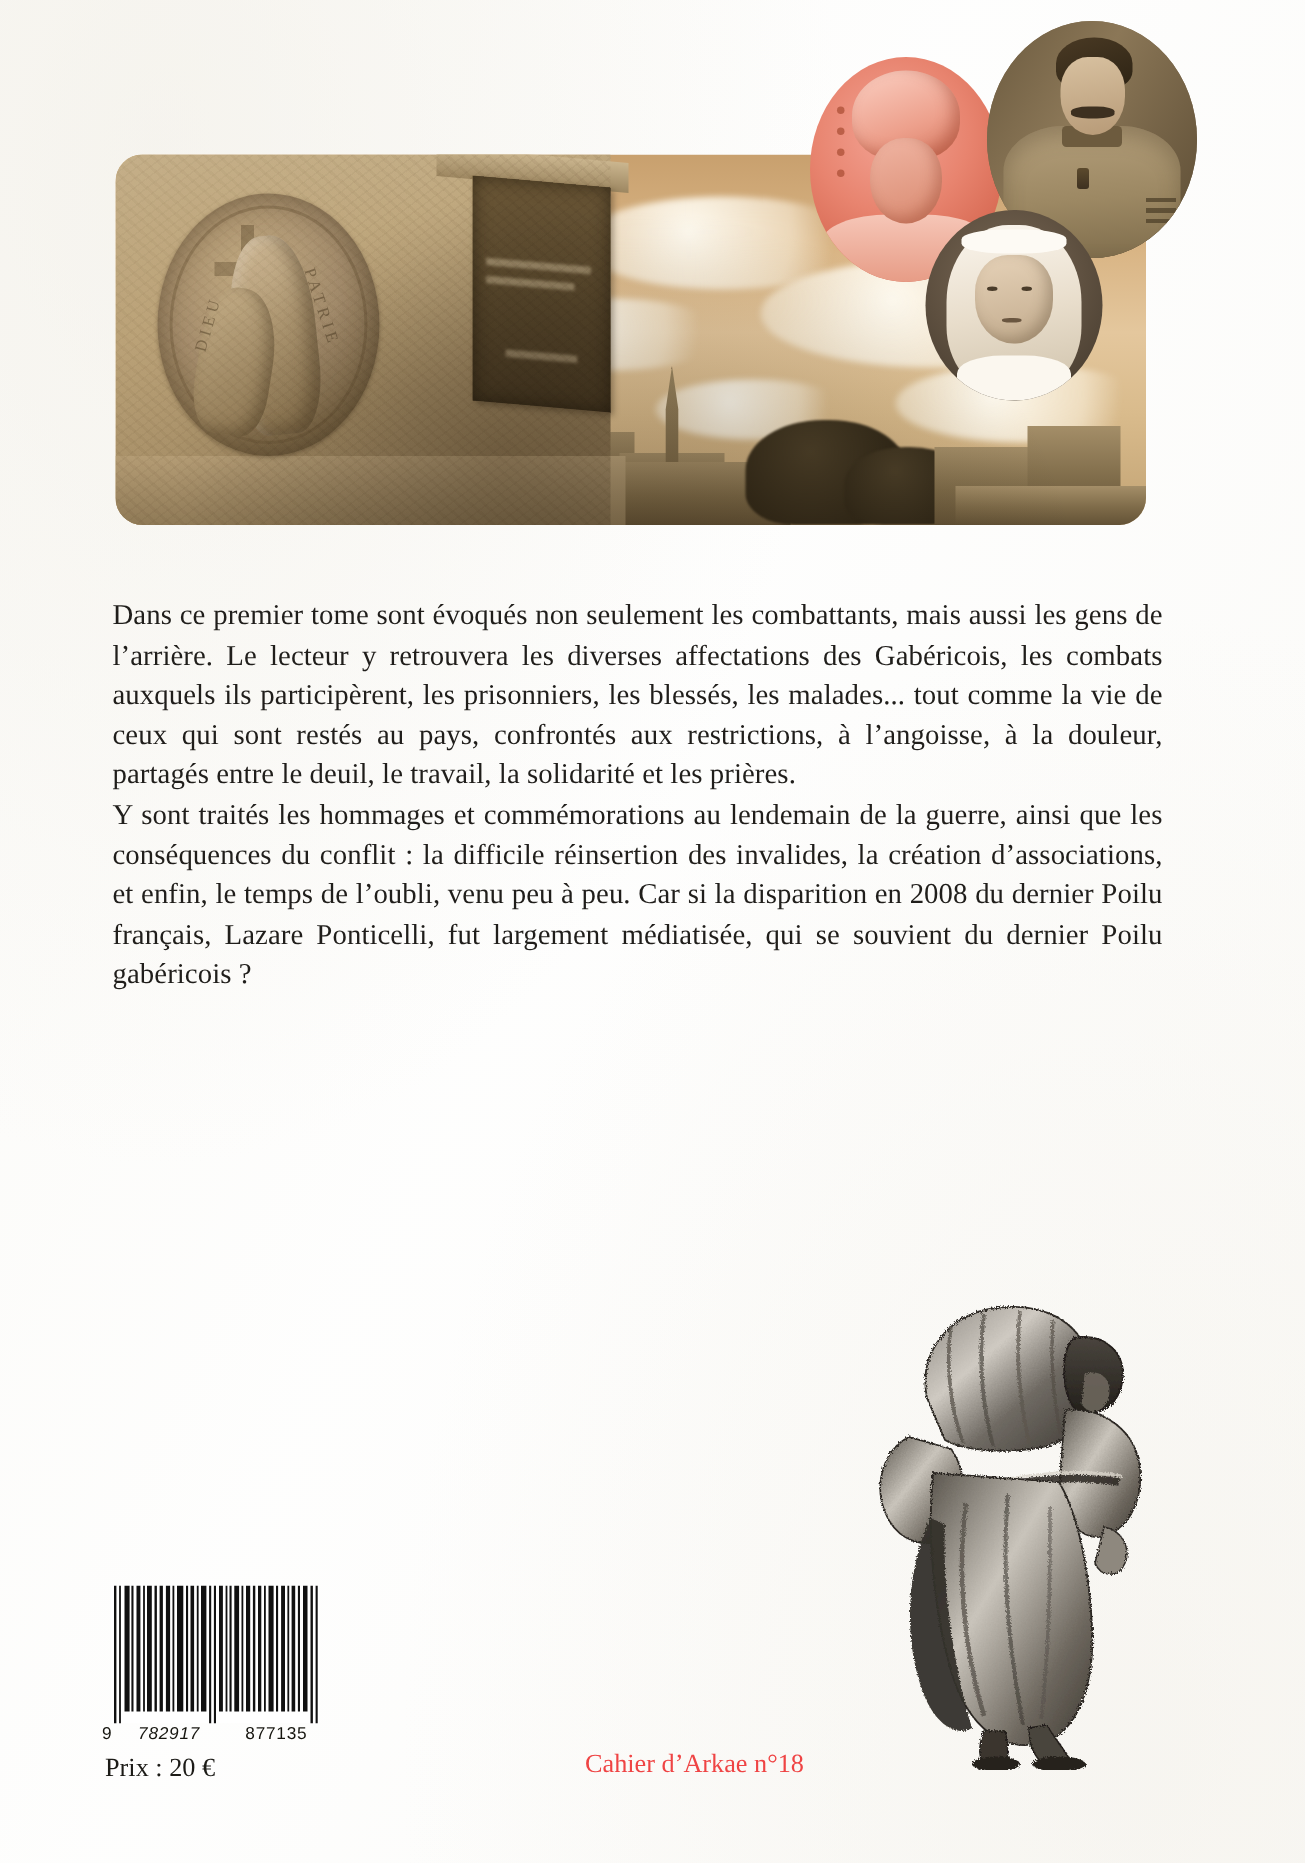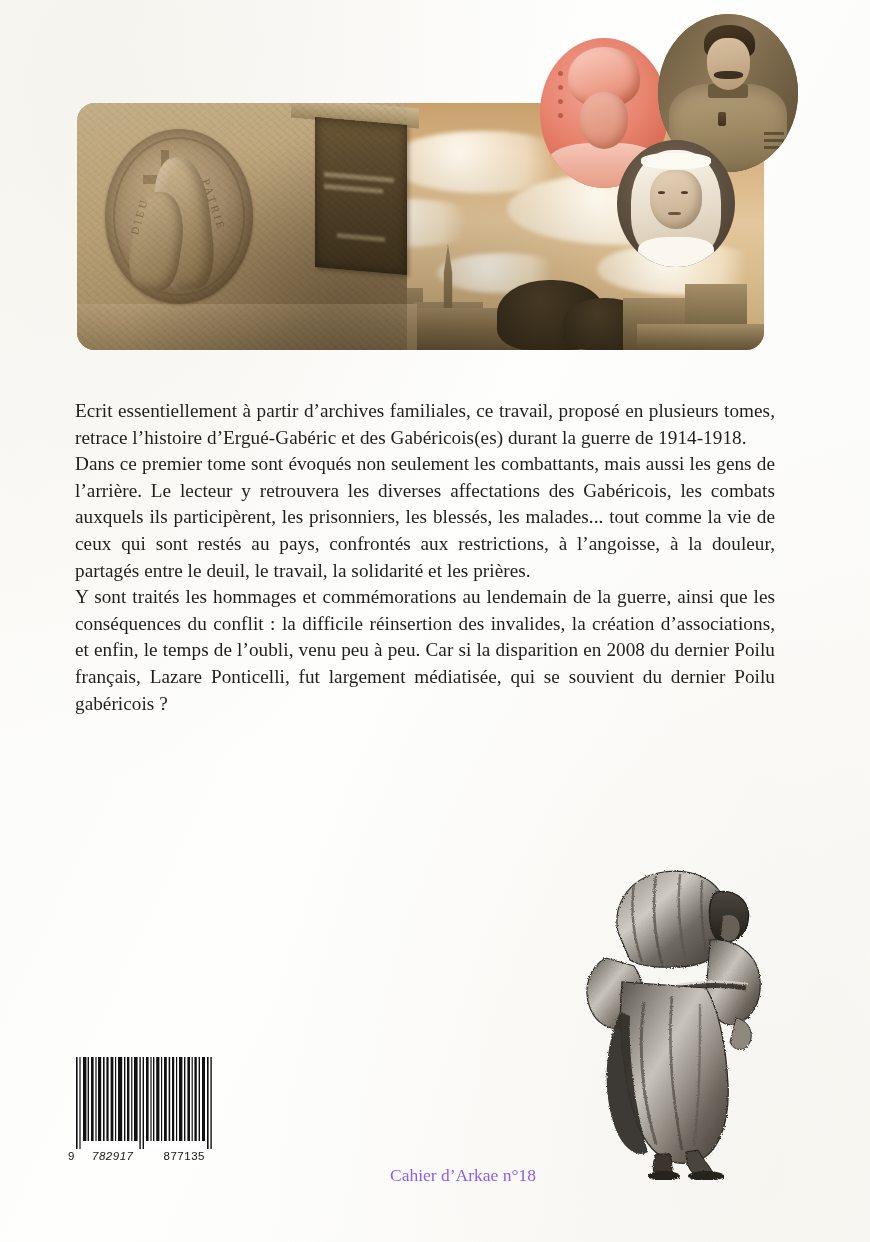--- a/index.html
+++ b/index.html
@@ -428,21 +428,21 @@
     line-height: 25px;
     color: #1c1b17;
     z-index: 3;
   }
   .publisher {
     position: absolute;
     left: 390px;
     top: 1163px;
     font-size: 17.5px;
     line-height: 25px;
-    color: #8b5cf6;
+    color: #ef4444;
     z-index: 3;
   }
 </style>
 </head>
 <body>
 
 <div class="paper-grain"></div>
 
 <div class="banner">
   <div class="banner-sky"></div>
@@ -520,21 +520,20 @@
   <div class="band"></div>
   <div class="face"></div>
   <div class="eye l"></div>
   <div class="eye r"></div>
   <div class="mouth"></div>
   <div class="collar"></div>
 </div>
 
 <div class="text-block">
   <div class="body-copy">
-    <p>Ecrit essentiellement à partir d’archives familiales, ce travail, proposé en plusieurs tomes, retrace l’histoire d’Ergué-Gabéric et des Gabéricois(es) durant la guerre de 1914-1918.</p>
     <p>Dans ce premier tome sont évoqués non seulement les combattants, mais aussi les gens de l’arrière. Le lecteur y retrouvera les diverses affectations des Gabéricois, les combats auxquels ils participèrent, les prisonniers, les blessés, les malades... tout comme la vie de ceux qui sont restés au pays, confrontés aux restrictions, à l’angoisse, à la douleur, partagés entre le deuil, le travail, la solidarité et les prières.</p>
     <p>Y sont traités les hommages et commémorations au lendemain de la guerre, ainsi que les conséquences du conflit : la difficile réinsertion des invalides, la création d’associations, et enfin, le temps de l’oubli, venu peu à peu. Car si la disparition en 2008 du dernier Poilu français, Lazare Ponticelli, fut largement médiatisée, qui se souvient du dernier Poilu gabéricois ?</p>
   </div>
 </div>
 
 <svg class="poilu" viewBox="0 0 250 318">
   <defs>
     <linearGradient id="gPack" x1="0" y1="0" x2="1" y2="1">
       <stop offset="0%" stop-color="#8f8a83"></stop>
       <stop offset="35%" stop-color="#cfcac2"></stop>
@@ -643,17 +642,18 @@
     </g>
   </svg>
   <div class="barcode-digits">
     <span class="bc-guard">9</span>
     <span class="bc-left">782917</span>
     <span class="bc-right">877135</span>
   </div>
 </div>
 
 <div class="price-isbn">
+  <div>Prix :  20 €</div>
 </div>
 
 <div class="publisher">
   <div>Cahier d’Arkae n°18</div>
 </div>
 
 </body></html>

